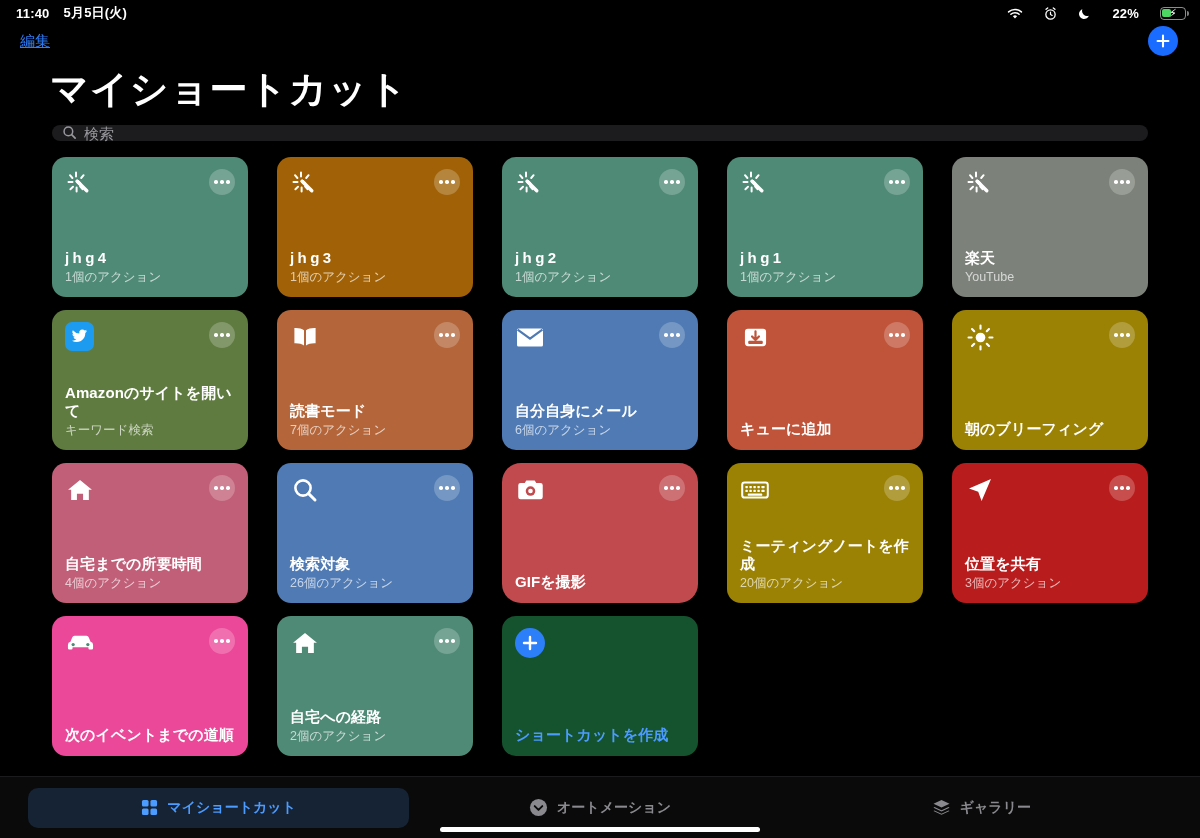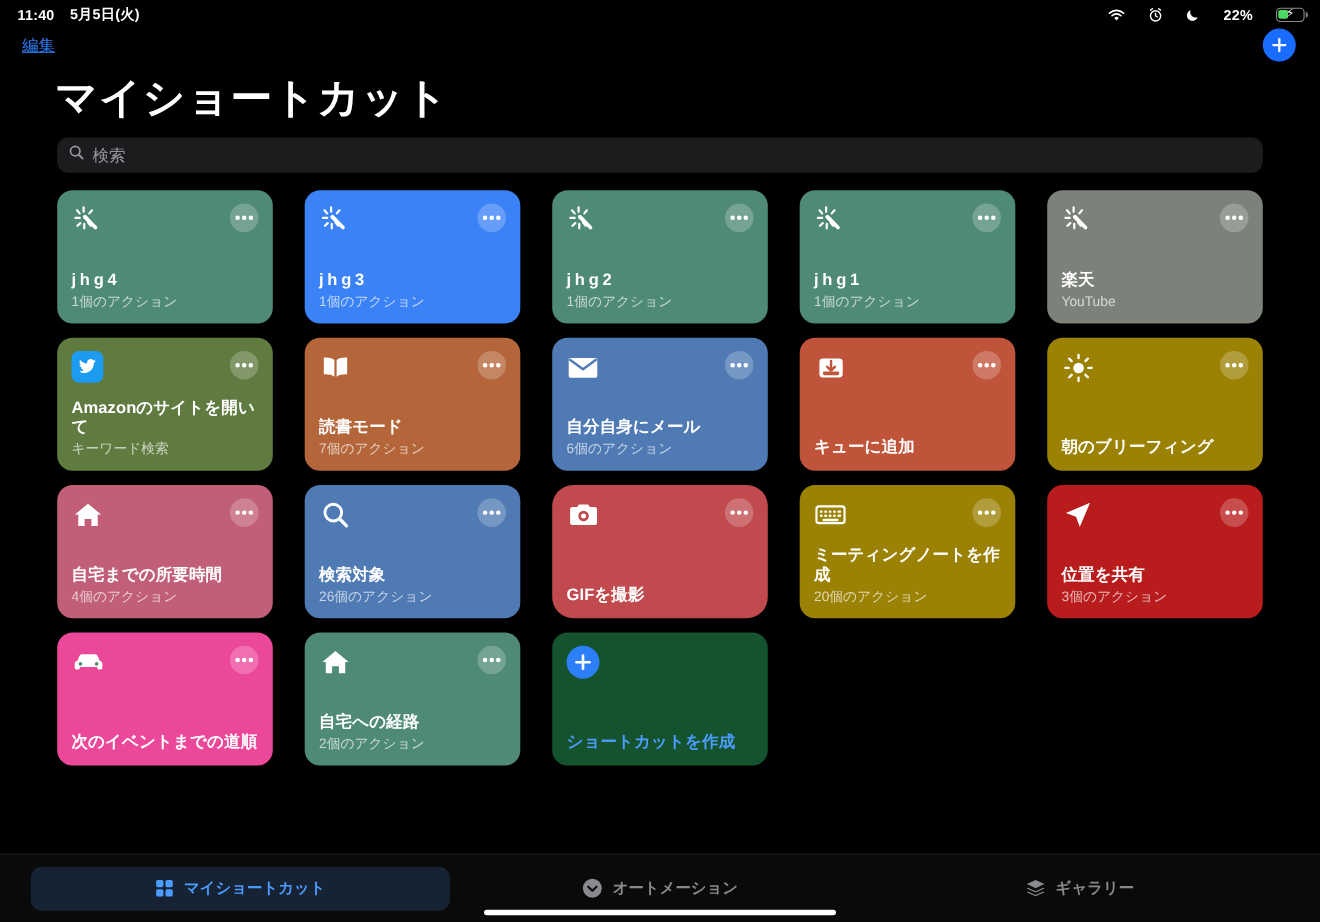--- a/index.html
+++ b/index.html
@@ -80,40 +80,40 @@
     color: #fff;
     font-size: 38px;
     font-weight: bold;
     letter-spacing: 1px;
     padding: 6px 0 10px 50px;
   }
 
   
   .search-wrap { padding: 0 52px; }
   .search-field {
-    height: 32px;
+    height: 16px;
     background: #1c1c1e;
     border-radius: 10px;
-    display: flex; align-items: center;
+    display: flex; align-items: flex-start;
     padding: 0 10px;
     gap: 7px;
     cursor: text;
   }
   .search-ph { color: #98989e; font-size: 15px; }
 
   
   .grid {
     padding: 16px 52px 0 52px;
     display: grid;
     grid-template-columns: repeat(5, 1fr);
     column-gap: 29px;
     row-gap: 13px;
   }
   .tile {
-    height: 121px;
+    height: 140px;
     border-radius: 14px;
     position: relative;
     padding: 12px 13px 11px 13px;
     display: flex; flex-direction: column;
     justify-content: space-between;
     overflow: hidden;
     cursor: pointer;
   }
   .tile-top { display: flex; align-items: flex-start; justify-content: space-between; }
   .tile-icon {
@@ -274,21 +274,21 @@
           <i></i>
           <i></i>
           <i></i>
         </span>
       </div>
       <div class="tile-text">
         <div class="tile-title spaced">jhg4</div>
         <div class="tile-sub">1個のアクション</div>
       </div>
     </div>
-    <div class="tile" style="background: #3b82f6;">
+    <div class="tile" style="background: #a16207;">
       <div class="tile-top">
         <span class="tile-icon">
           <svg width="30" height="30" viewBox="0 0 30 30">
             <g stroke="#fff" stroke-width="2" stroke-linecap="round">
               <path d="M11 3.5v4M5 6.2l2.4 2.8M3.5 13h4M5.4 20.2l2.6-2.4M11.6 22.6v-4M17.5 20.2l-2.4-2.8M18.6 6.2l-2.4 2.8"></path>
             </g>
             <path d="M12.2 12.2 21.8 21.8" stroke="#fff" stroke-width="3.4" stroke-linecap="round"></path>
             <path d="M12.2 12.2l2.6 2.6" stroke="#fff" stroke-width="3.4" stroke-linecap="round"></path>
           </svg>
         </span>

